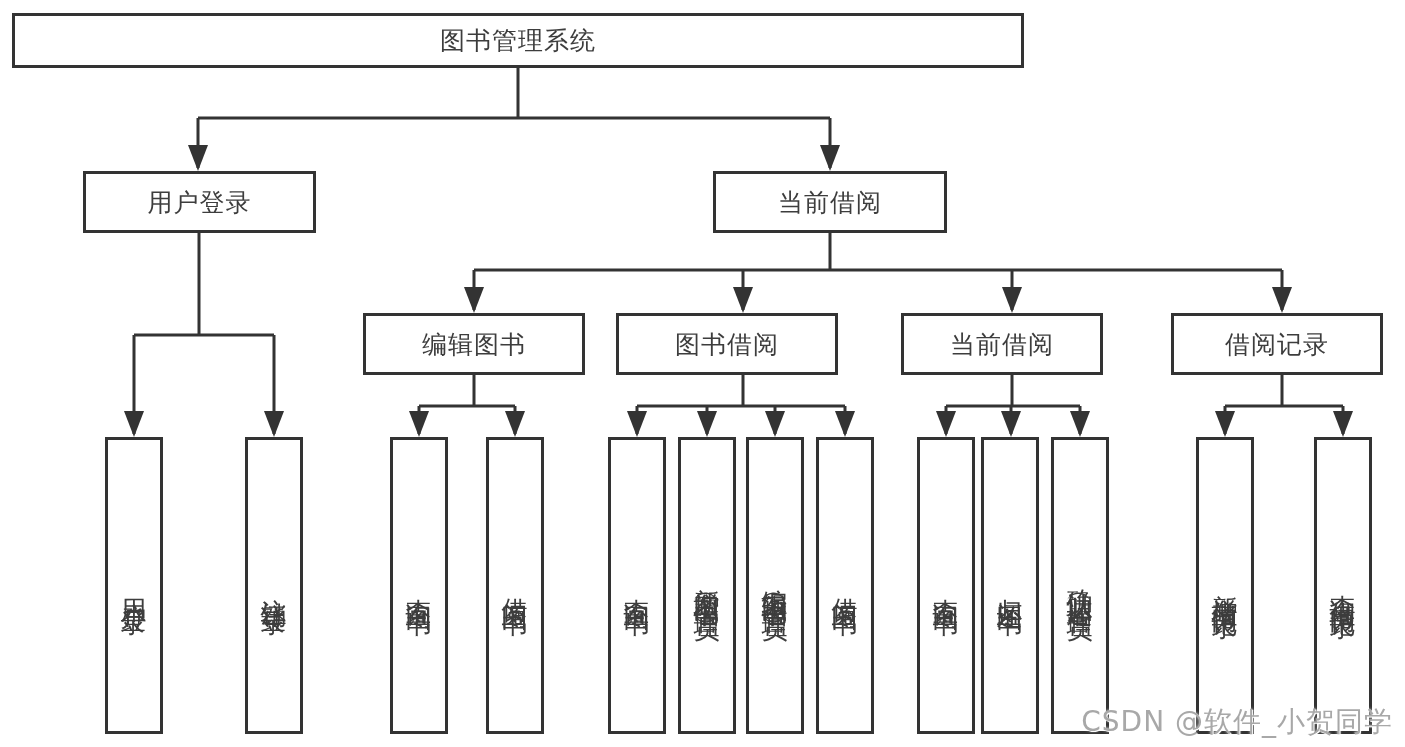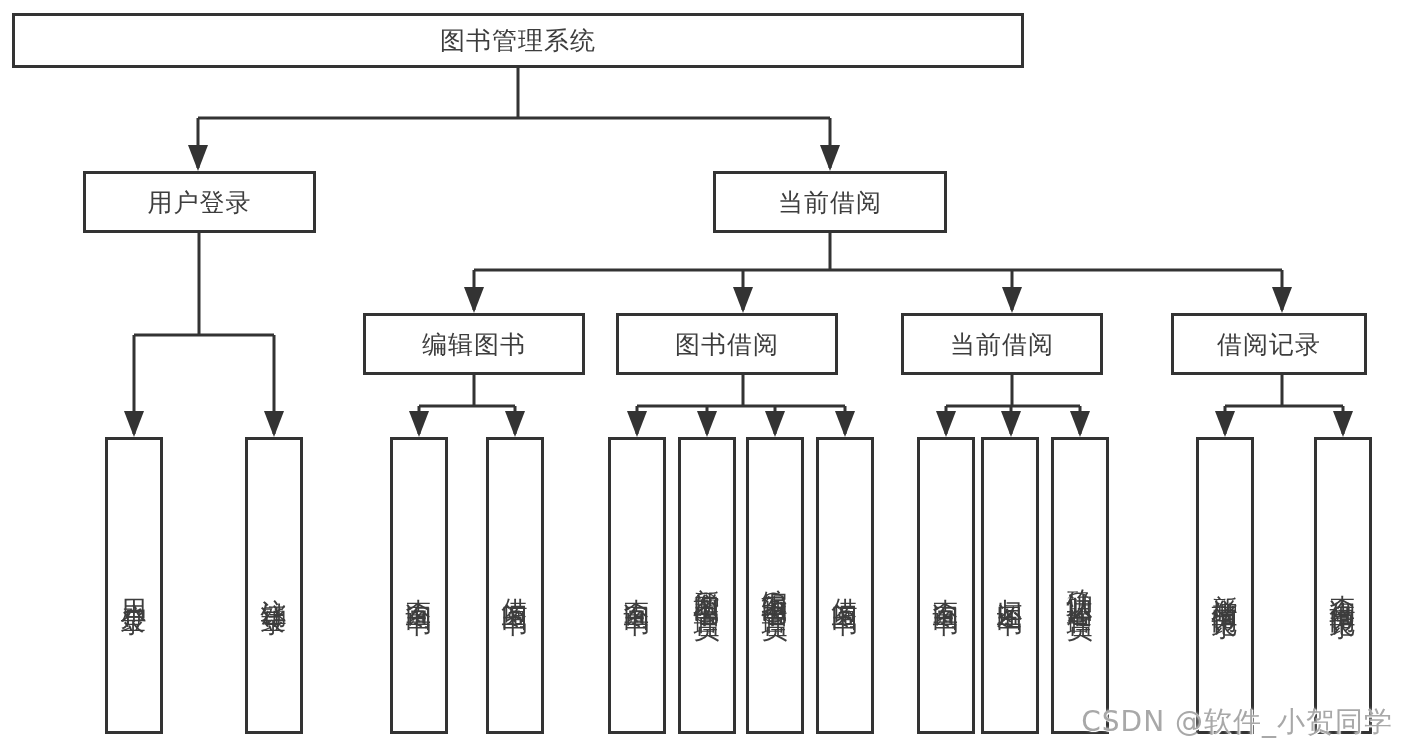--- a/index.html
+++ b/index.html
@@ -101,21 +101,21 @@
 </svg>
 
 <div class="node hnode" style="left:12px; top:13px; width:1012px; height:55px;">图书管理系统</div>
 
 <div class="node hnode" style="left:83px; top:171px; width:233px;">用户登录</div>
 <div class="node hnode" style="left:713px; top:171px; width:234px;">当前借阅</div>
 
 <div class="node hnode" style="left:363px; top:313px; width:222px;">编辑图书</div>
 <div class="node hnode" style="left:616px; top:313px; width:222px;">图书借阅</div>
 <div class="node hnode" style="left:901px; top:313px; width:202px;">当前借阅</div>
-<div class="node hnode" style="left:1171px; top:313px; width:196px;">借阅记录</div>
+<div class="node hnode" style="left:1171px; top:313px; width:212px;">借阅记录</div>
 
 <div class="node vnode" style="left:105px;">用户登录</div>
 <div class="node vnode" style="left:245px;">注销登录</div>
 
 <div class="node vnode" style="left:390px;">查询图书</div>
 <div class="node vnode" style="left:486px;">借阅图书</div>
 
 <div class="node vnode" style="left:608px;">查询图书</div>
 <div class="node vnode" style="left:678px;">新增图书（管理员）</div>
 <div class="node vnode" style="left:746px;">编辑图书（管理员）</div>

